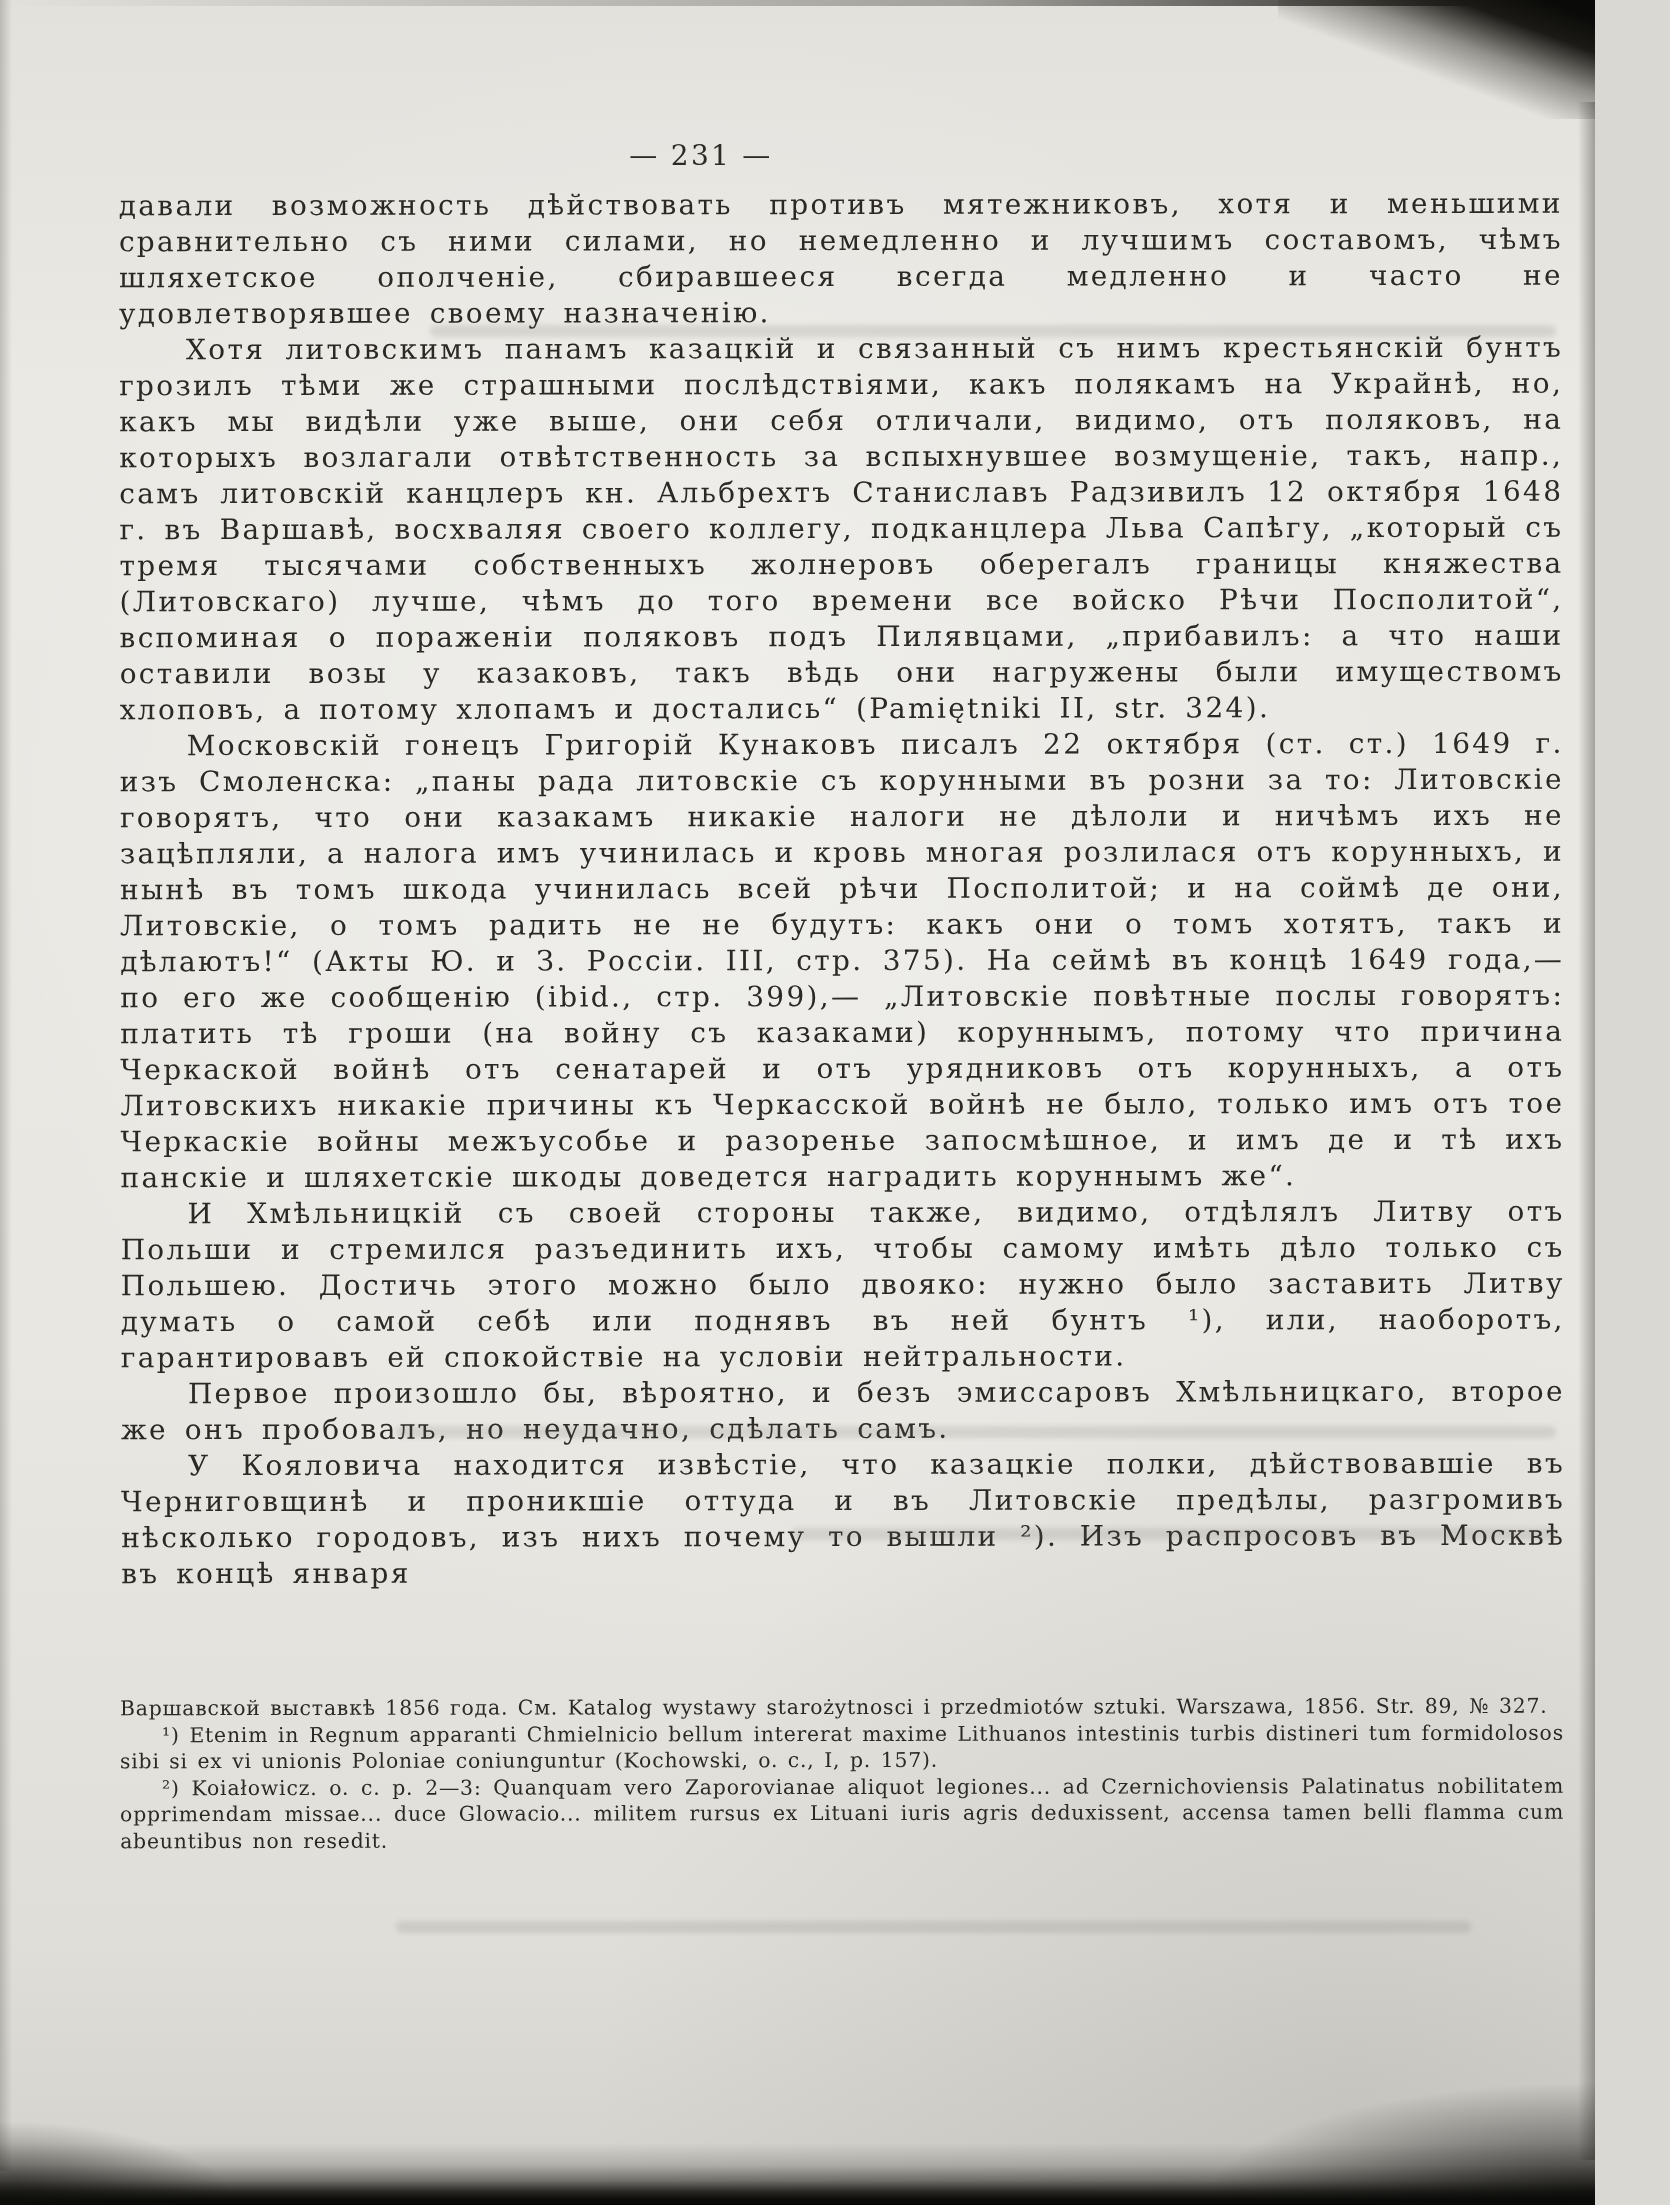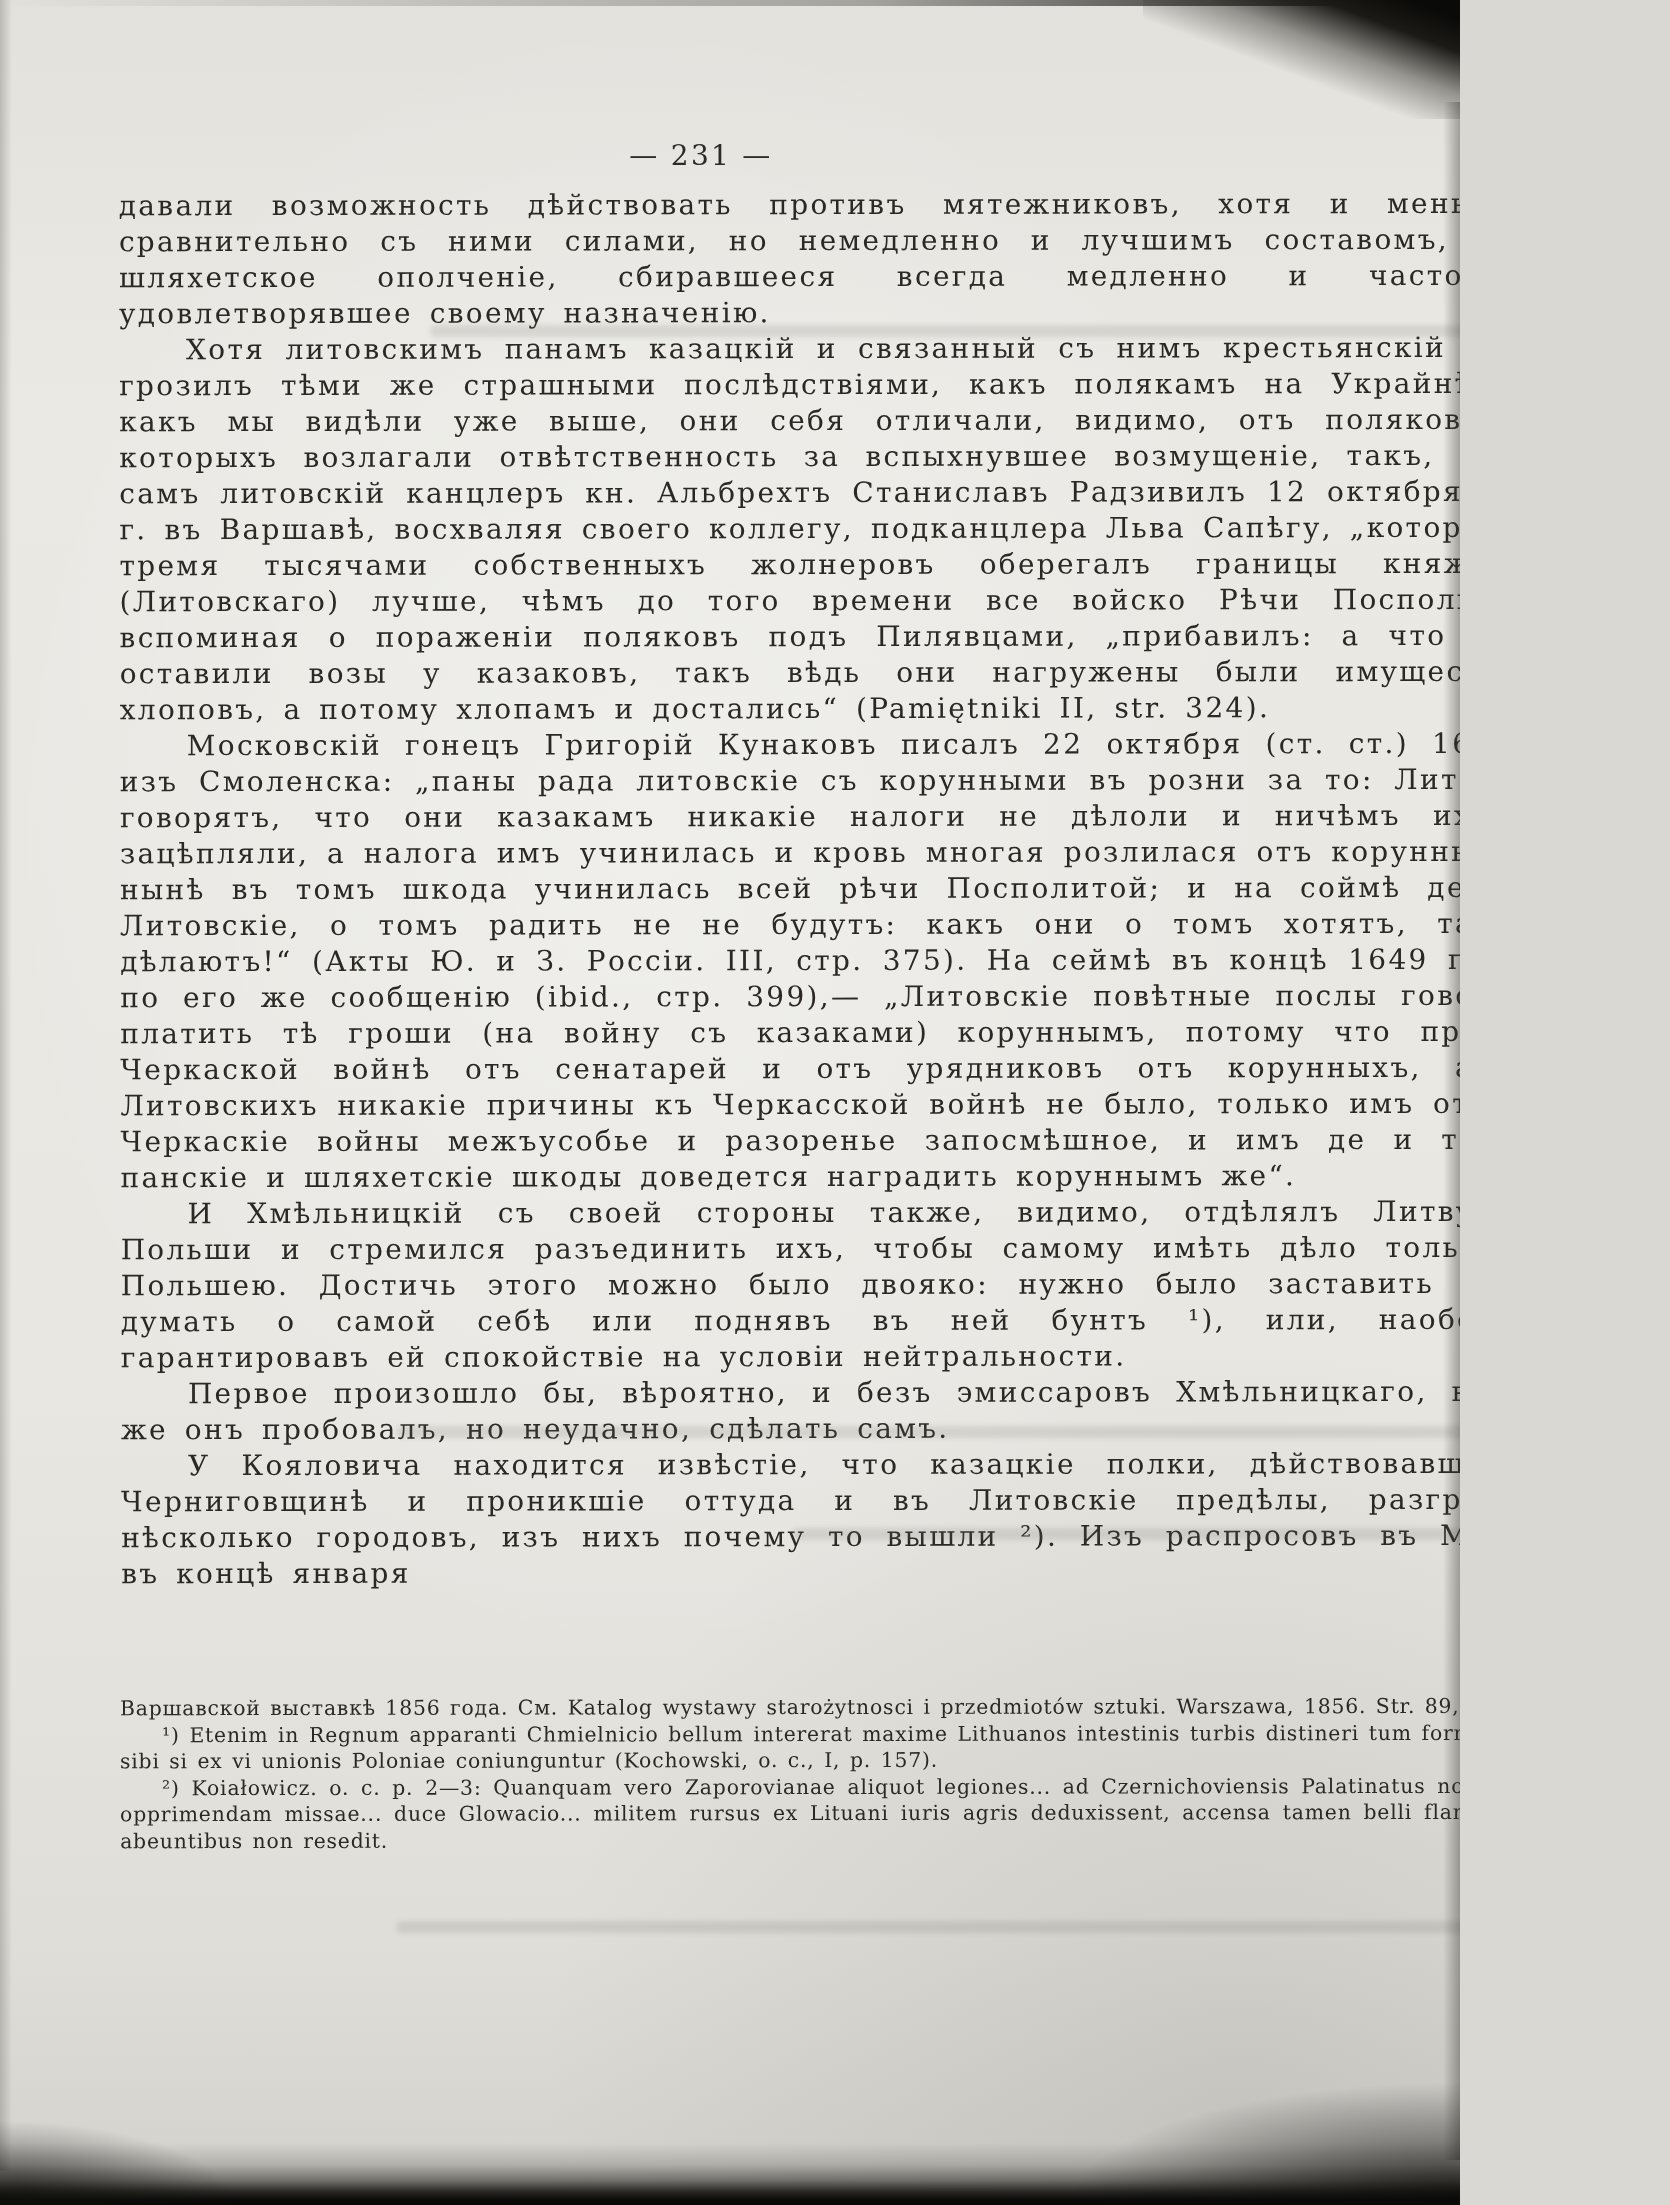--- a/index.html
+++ b/index.html
@@ -8,21 +8,21 @@
   }
   body {
     width: 1671px;
     height: 2205px;
     overflow: hidden;
     background: #d9d8d3;
     font-family: "DejaVu Serif", "Liberation Serif", serif;
   }
   .scan-page {
     position: relative;
-    width: 1460px;
+    width: 1595px;
     height: 2205px;
     overflow: hidden;
     color: #2c2924;
     background:
       radial-gradient(ellipse 65% 55% at 44% 38%, rgba(255,255,255,0.30), rgba(255,255,255,0) 70%),
       radial-gradient(ellipse 80% 60% at 85% 96%, rgba(70,68,60,0.12), rgba(70,68,60,0) 60%),
       linear-gradient(180deg, #e2e1dc 0%, #eae9e4 18%, #e8e7e2 62%, #dfded9 88%, #d2d1cc 100%);
   }
 
   .page-number {

